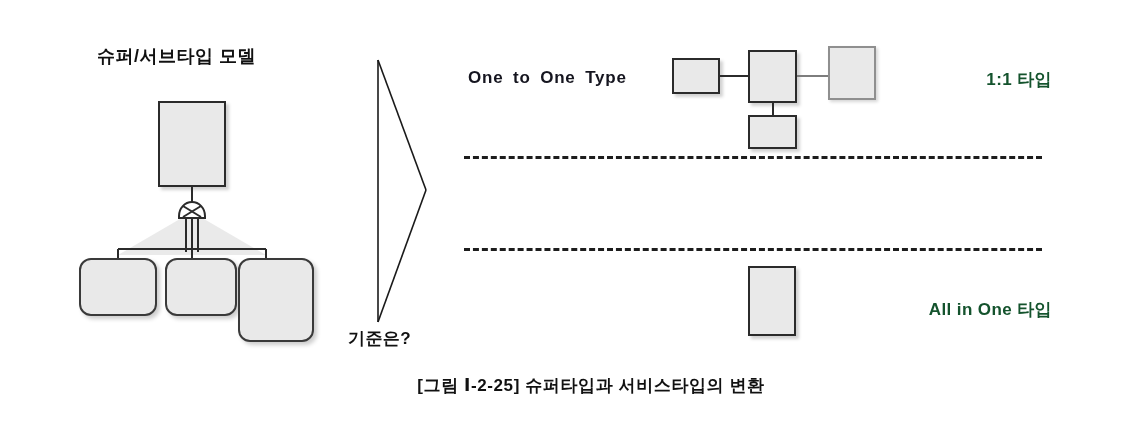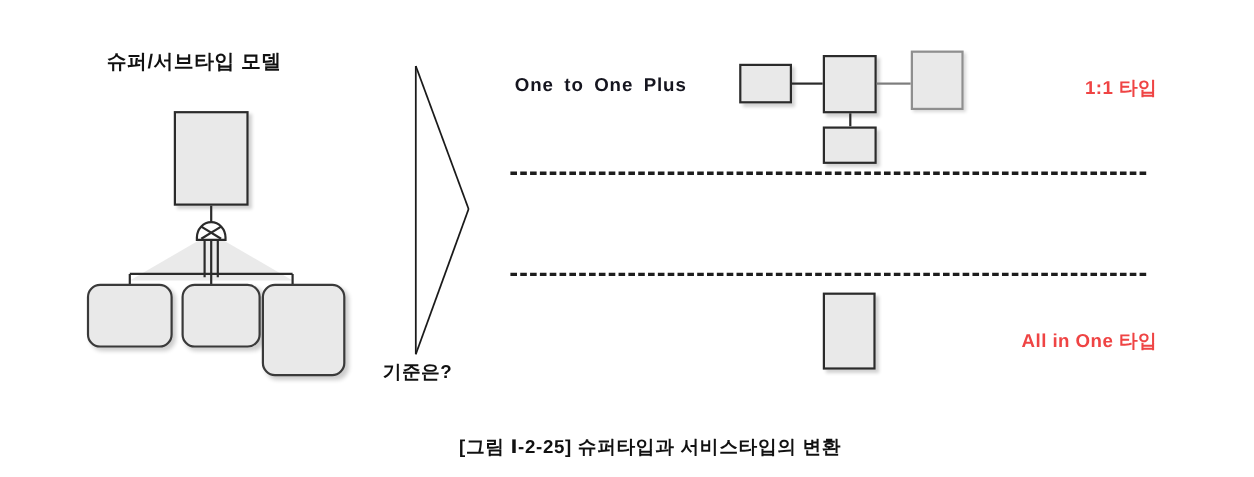--- a/index.html
+++ b/index.html
@@ -36,21 +36,21 @@
     letter-spacing: 0.8px;
     word-spacing: 4px;
     white-space: nowrap;
     color: #15151f;
   }
   .row-label-ko {
     font-size: 17px;
     font-weight: 700;
     letter-spacing: 0.4px;
     white-space: nowrap;
-    color: #ef4444;
+    color: #14532d;
     text-align: right;
   }
   .caption {
     font-size: 17px;
     font-weight: 700;
     letter-spacing: 0.6px;
     white-space: nowrap;
     color: #111111;
   }
   .criteria-label {
@@ -149,21 +149,21 @@
       <line x1="38" y1="60" x2="86" y2="190" stroke="#1a1a1a" stroke-width="1.6"></line>
       <line x1="86" y1="190" x2="38" y2="322" stroke="#1a1a1a" stroke-width="1.6"></line>
     </svg>
     <div class="abs criteria-label" style="left:8px; top:327px;">기준은?</div>
   </div>
 
   <div class="abs" style="left:460px; top:0; width:600px; height:370px;">
 
     <div class="abs" style="left:0; top:40px; width:600px; height:115px;">
 
-      <div class="abs row-label-en" style="left:8px; top:28px;">One to One Plus</div>
+      <div class="abs row-label-en" style="left:8px; top:28px;">One to One Type</div>
 
       <div class="abs box box-shadow" style="left:212px; top:18px; width:48px; height:36px;"></div>
 
       <div class="abs conn-h" style="left:260px; top:35px; width:28px;"></div>
 
       <div class="abs box box-shadow" style="left:288px; top:10px; width:49px; height:53px;"></div>
 
       <div class="abs conn-h-light" style="left:337px; top:35px; width:31px;"></div>
 
       <div class="abs box-gray-border" style="left:368px; top:6px; width:48px; height:54px;"></div>
@@ -182,15 +182,15 @@
 
     <div class="abs" style="left:0; top:258px; width:600px; height:90px;">
 
 
       <div class="abs box box-shadow" style="left:288px; top:8px; width:48px; height:70px;"></div>
 
       <div class="abs row-label-ko" style="right:8px; top:40px;">All in One 타입</div>
     </div>
   </div>
 
-  <div class="abs caption" style="left:0; right:0; top:395px; text-align:center;padding-left:42px;">[그림 Ⅰ-2-25] 슈퍼타입과 서비스타입의 변환</div>
+  <div class="abs caption" style="left:0; right:0; top:374px; text-align:center;padding-left:42px;">[그림 Ⅰ-2-25] 슈퍼타입과 서비스타입의 변환</div>
 
 </div>
 
 </body></html>

